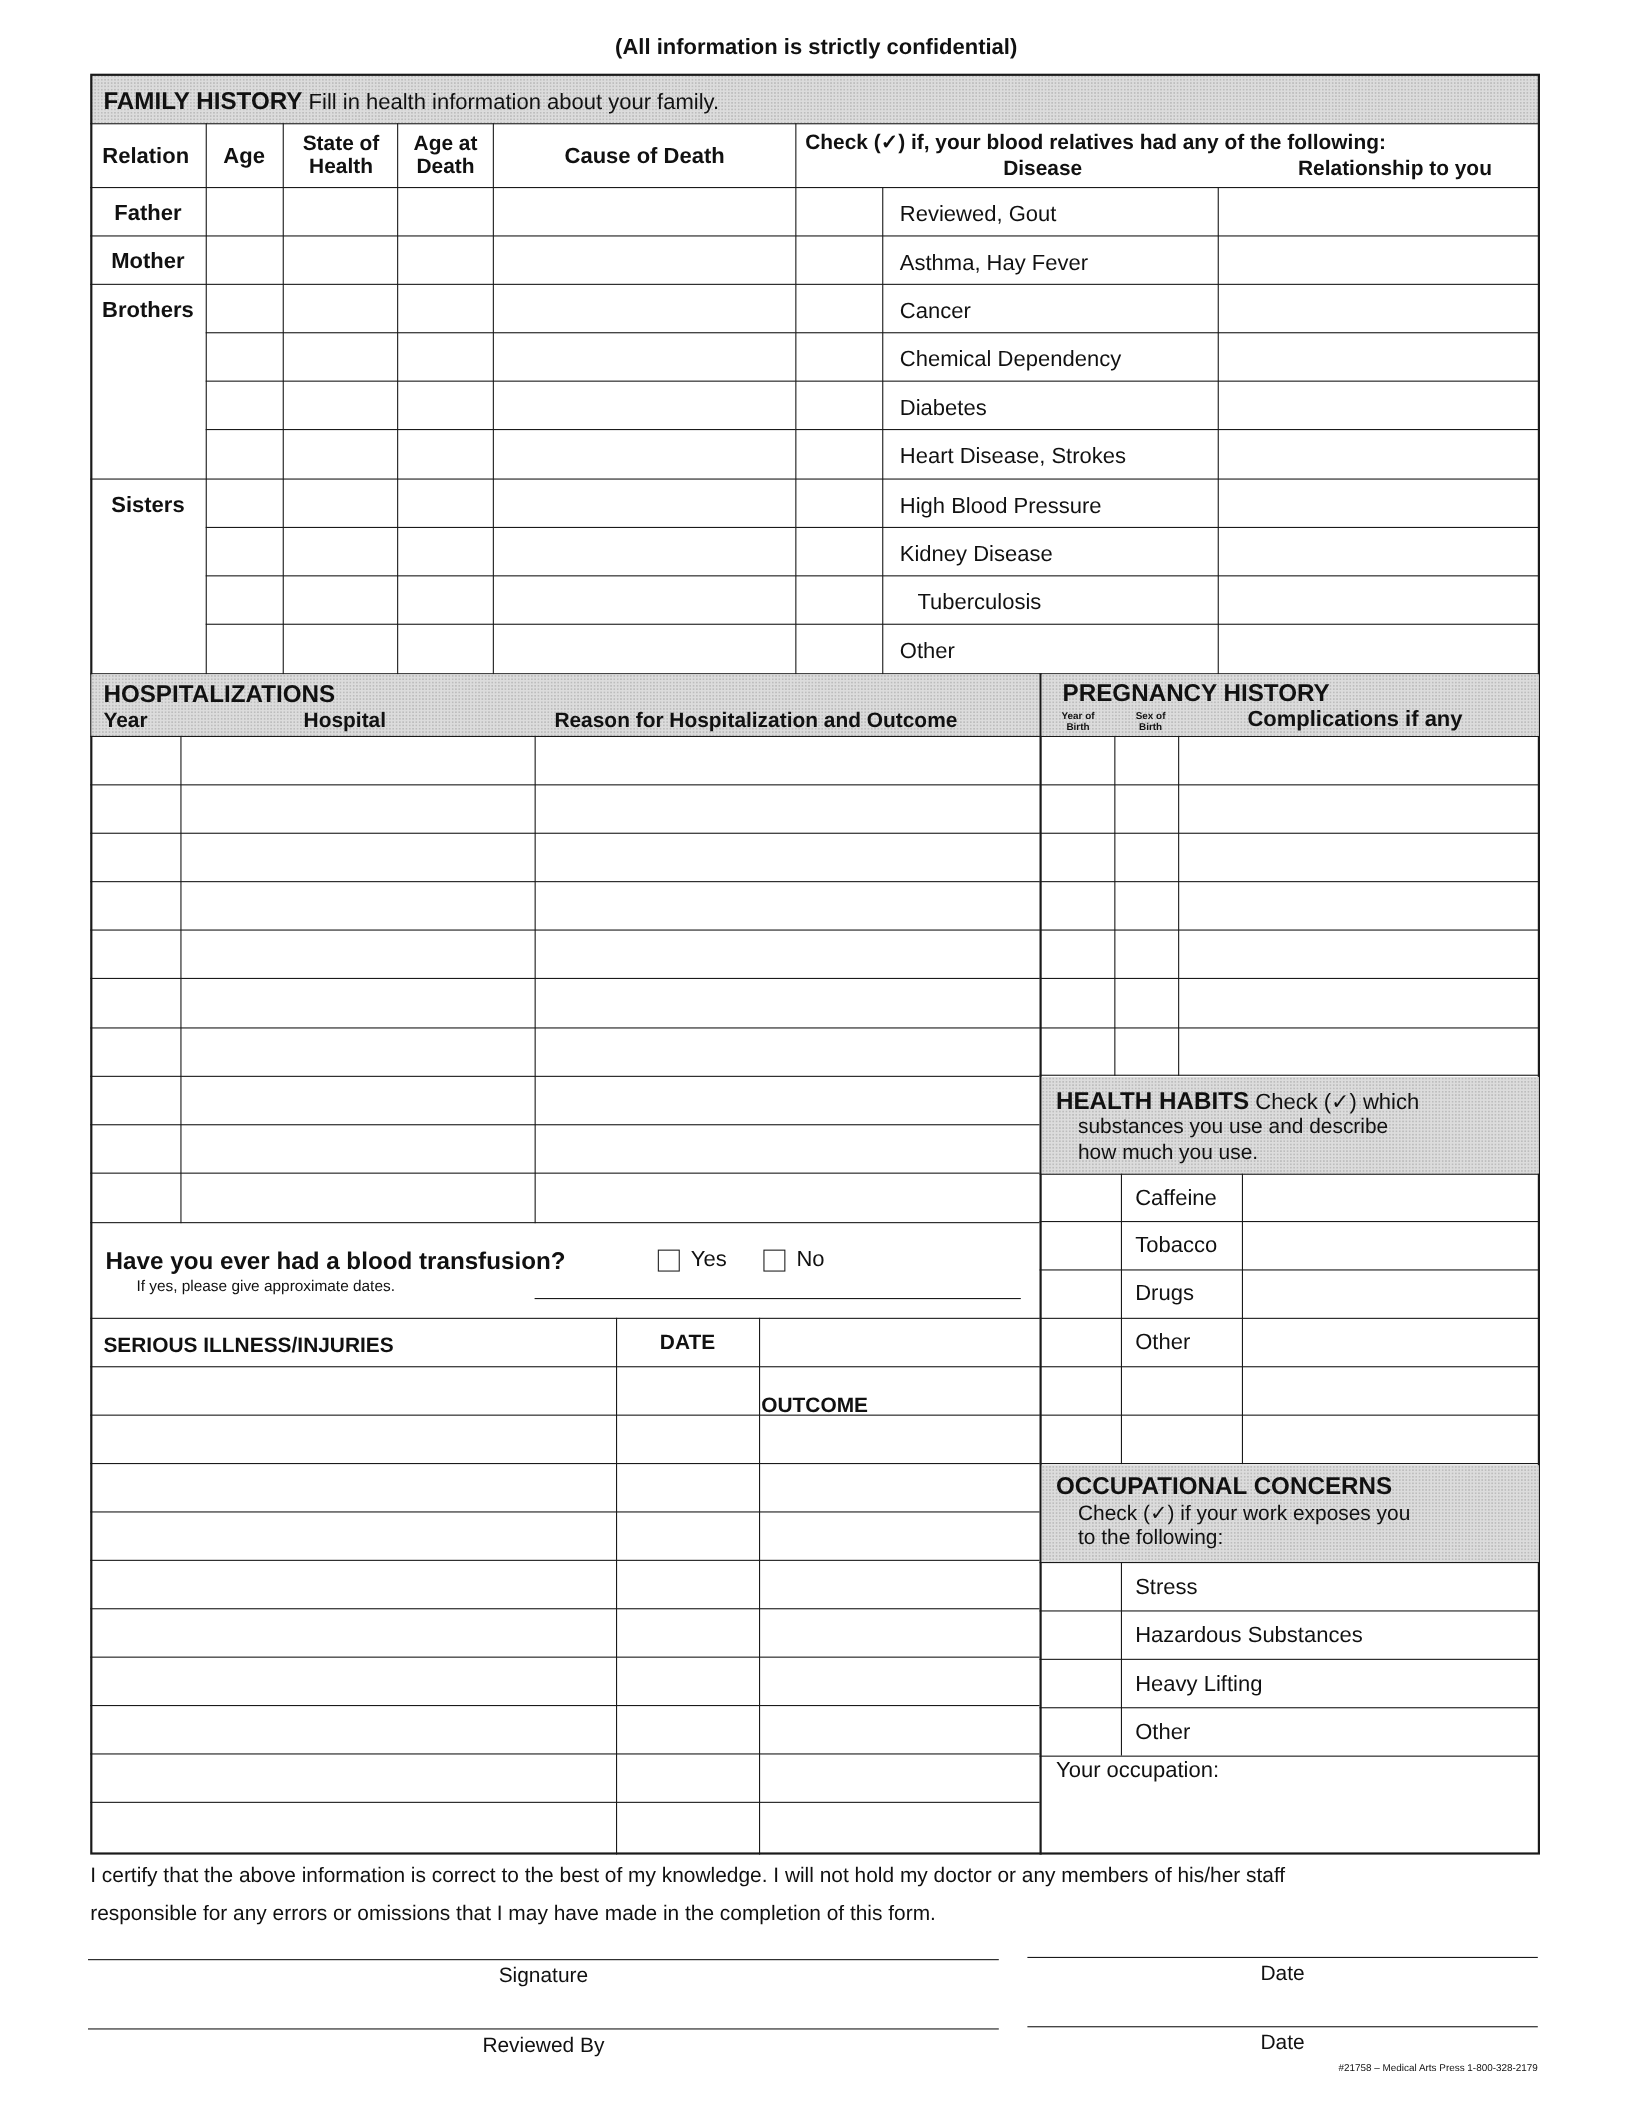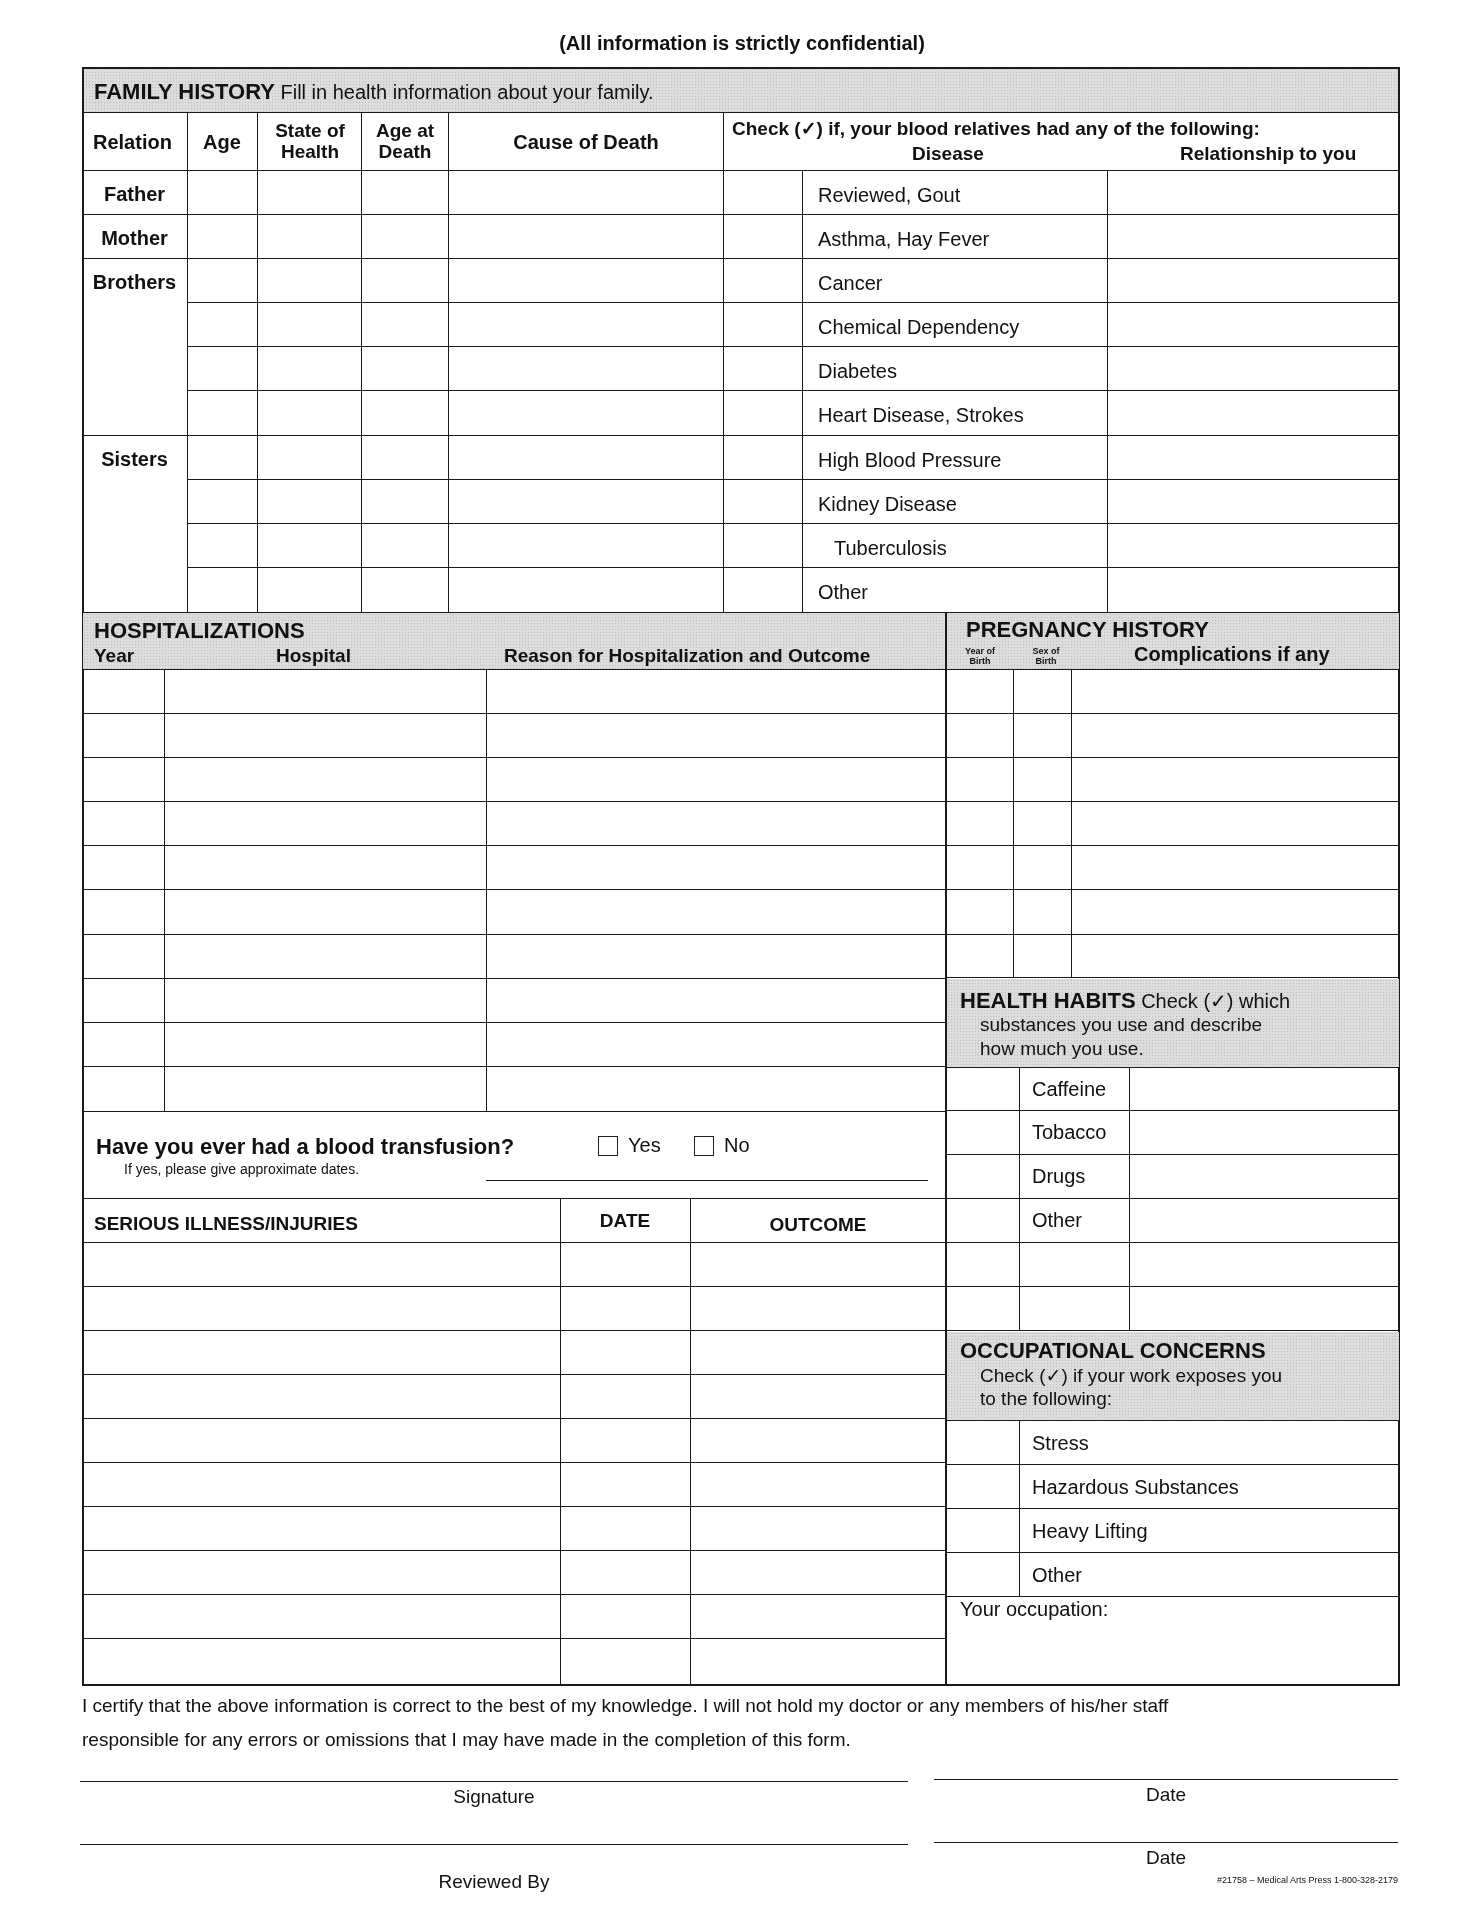--- a/index.html
+++ b/index.html
@@ -262,21 +262,21 @@
   <div class="cb" style="left:694px;top:1136px;"></div>
   <div class="txt" style="left:724px;top:1134px;font-size:20px;">No</div>
   <div class="txt" style="left:124px;top:1161px;font-size:14px;text-align:center;">If yes, please give approximate dates.</div>
   <div class="hl" style="left:486px;top:1180px;width:442px;border-top-width:1.2px;"></div>
 </div>
 
 <div>
   <div class="hl" style="left:82px;top:1198px;width:863px;"></div>
   <div class="txt b" style="left:94px;top:1213px;font-size:19px;">SERIOUS ILLNESS/INJURIES</div>
   <div class="txt b" style="left:561px;top:1200px;width:128px;text-align:center;line-height:42px;font-size:19px;">DATE</div>
-  <div class="txt b" style="left:692px;top:1204px;width:252px;text-align:center;line-height:42px;font-size:19px;">OUTCOME</div>
+  <div class="txt b" style="left:692px;top:1258px;width:252px;text-align:left;line-height:42px;font-size:19px;">OUTCOME</div>
 
   <div class="vl" style="left:560px;top:1198px;height:488px;"></div>
   <div class="vl" style="left:690px;top:1198px;height:488px;"></div>
   <div class="hl" style="left:82px;top:1242px;width:863px;"></div>
   <div class="hl" style="left:82px;top:1286px;width:863px;"></div>
   <div class="hl" style="left:82px;top:1330px;width:863px;"></div>
   <div class="hl" style="left:82px;top:1374px;width:863px;"></div>
   <div class="hl" style="left:82px;top:1418px;width:863px;"></div>
   <div class="hl" style="left:82px;top:1462px;width:863px;"></div>
   <div class="hl" style="left:82px;top:1506px;width:863px;"></div>
@@ -303,18 +303,18 @@
   <div class="txt" style="left:82px;top:1729px;font-size:19px;">responsible for any errors or omissions that I may have made in the completion of this form.</div>
 </div>
 
 <div>
   <div class="hl" style="left:80px;top:1781px;width:828px;"></div>
   <div class="txt" style="left:80px;top:1786px;width:828px;text-align:center;font-size:19px;">Signature</div>
   <div class="hl" style="left:934px;top:1779px;width:464px;"></div>
   <div class="txt" style="left:934px;top:1784px;width:464px;text-align:center;font-size:19px;">Date</div>
 
   <div class="hl" style="left:80px;top:1844px;width:828px;"></div>
-  <div class="txt" style="left:80px;top:1849px;width:828px;text-align:center;font-size:19px;margin-top:22px;">Reviewed By</div>
+  <div class="txt" style="left:80px;top:1849px;width:828px;text-align:center;font-size:19px;">Reviewed By</div>
   <div class="hl" style="left:934px;top:1842px;width:464px;"></div>
   <div class="txt" style="left:934px;top:1847px;width:464px;text-align:center;font-size:19px;">Date</div>
 </div>
 
 <div class="txt" style="left:1040px;top:1875px;width:358px;text-align:right;font-size:9px;">#21758 – Medical Arts Press   1-800-328-2179</div>
 
 </body></html>

